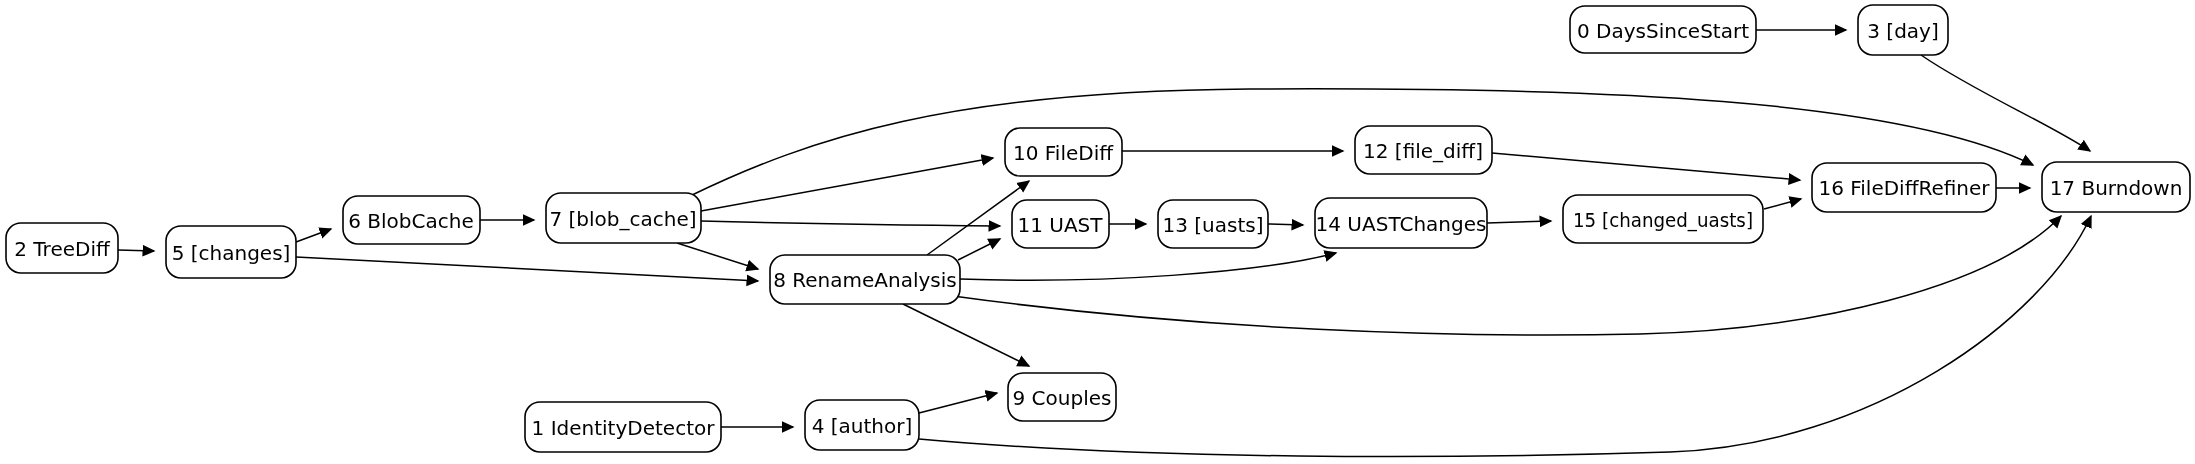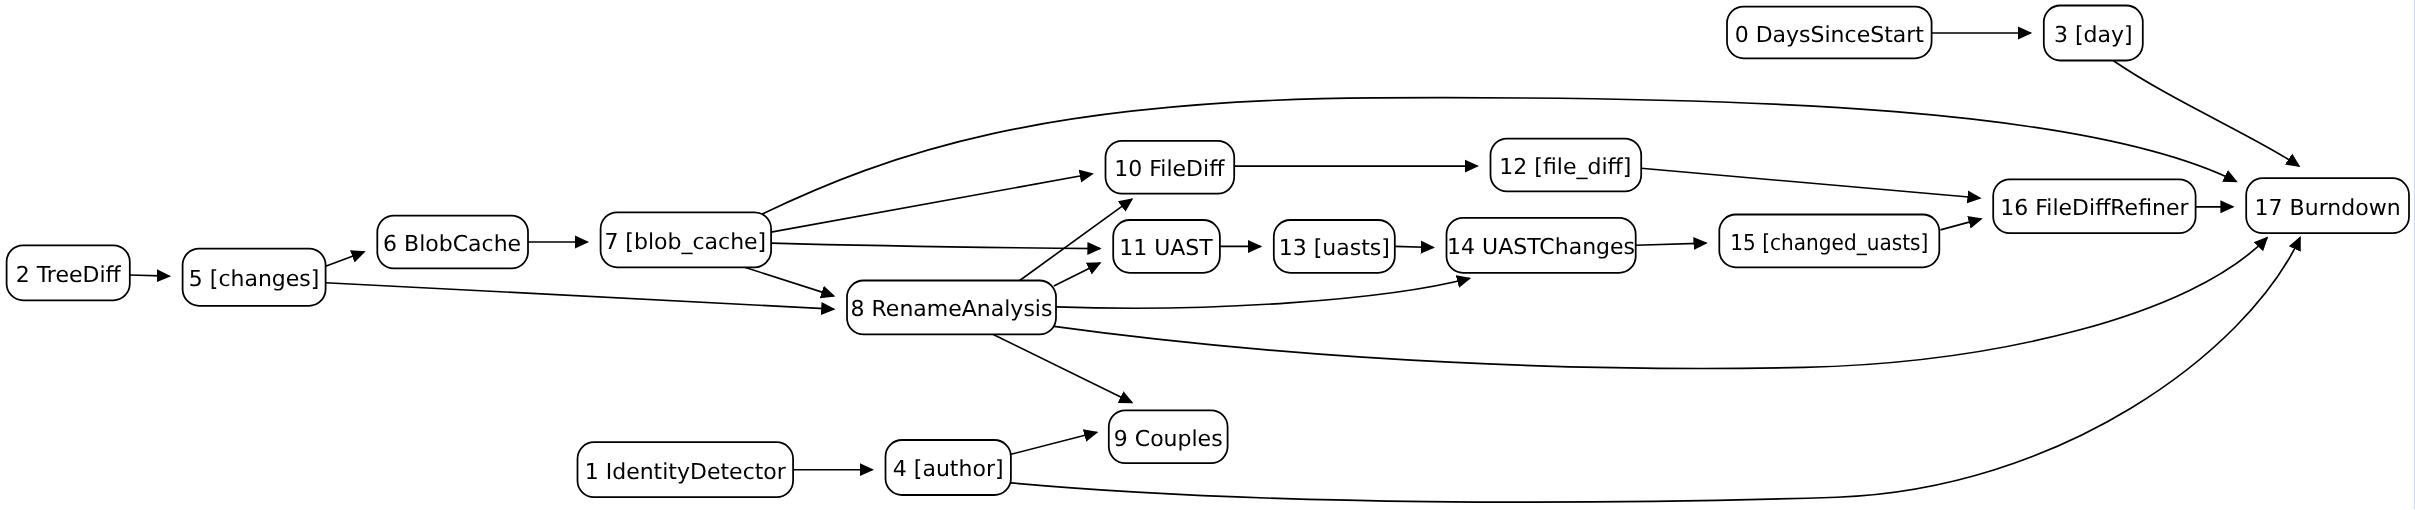--- a/index.html
+++ b/index.html
@@ -1,16 +1,16 @@
 <!DOCTYPE html>
 <html><head>
 <meta charset="utf-8">
 <style>
   html, body { margin: 0; padding: 0; background: #ffffff; }
-  .canvas-wrap { width: 2195px; height: 464px; position: relative; background: #1d4ed8; }
+  .canvas-wrap { width: 2195px; height: 464px; position: relative; background: #737373; }
   svg { display: block; font-family: "DejaVu Sans", "Liberation Sans", sans-serif; }
   .edge { fill: none; stroke: #000000; stroke-width: 1.5; }
   .node rect { fill: #ffffff; stroke: #000000; stroke-width: 1.6; }
   .node text {
     fill: #000000;
     font-size: 20px;
     text-anchor: middle;
     dominant-baseline: central;
   }
 </style>

